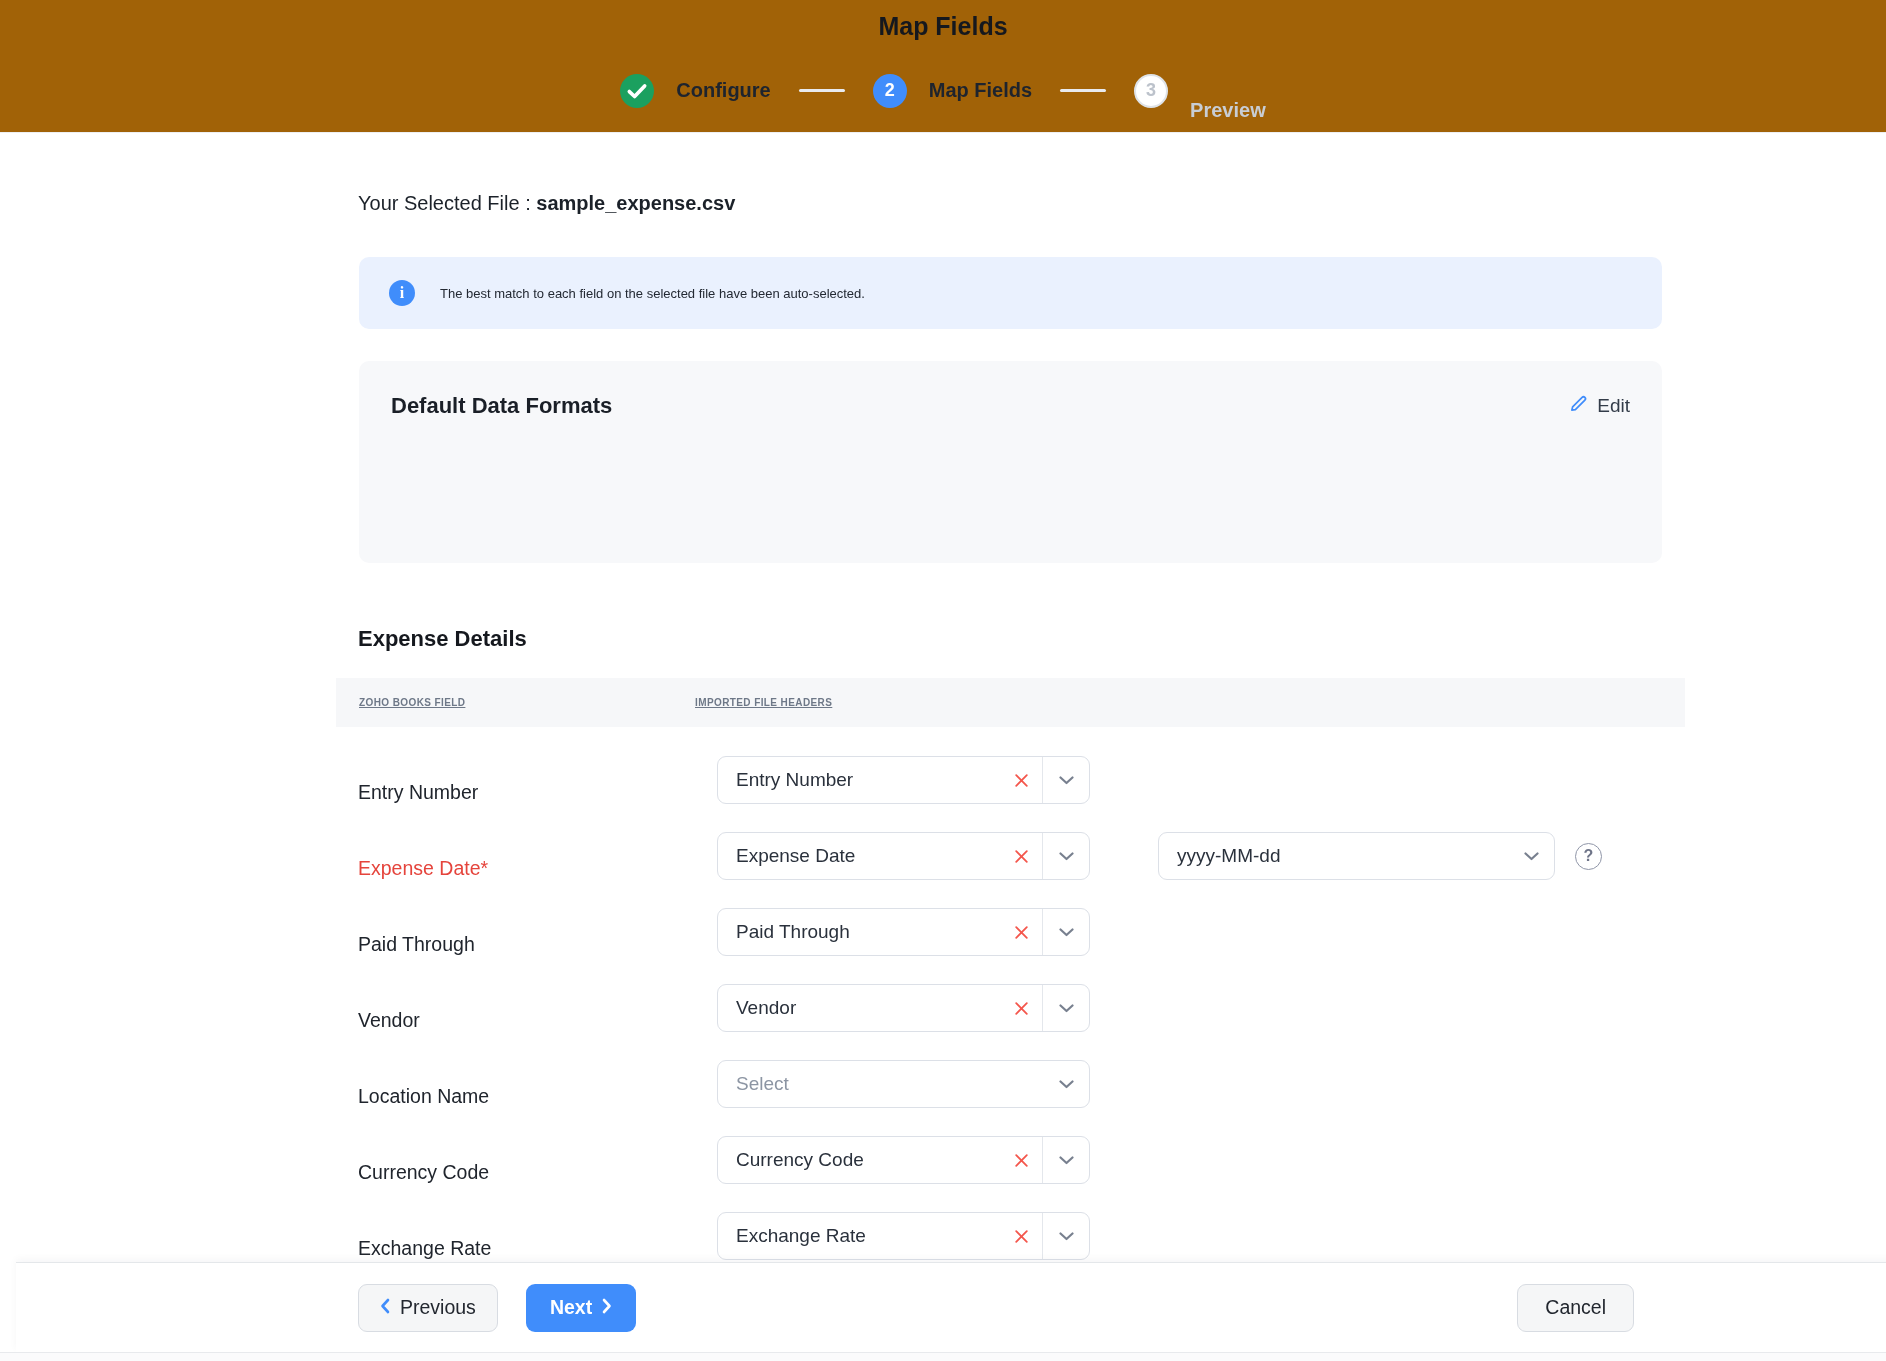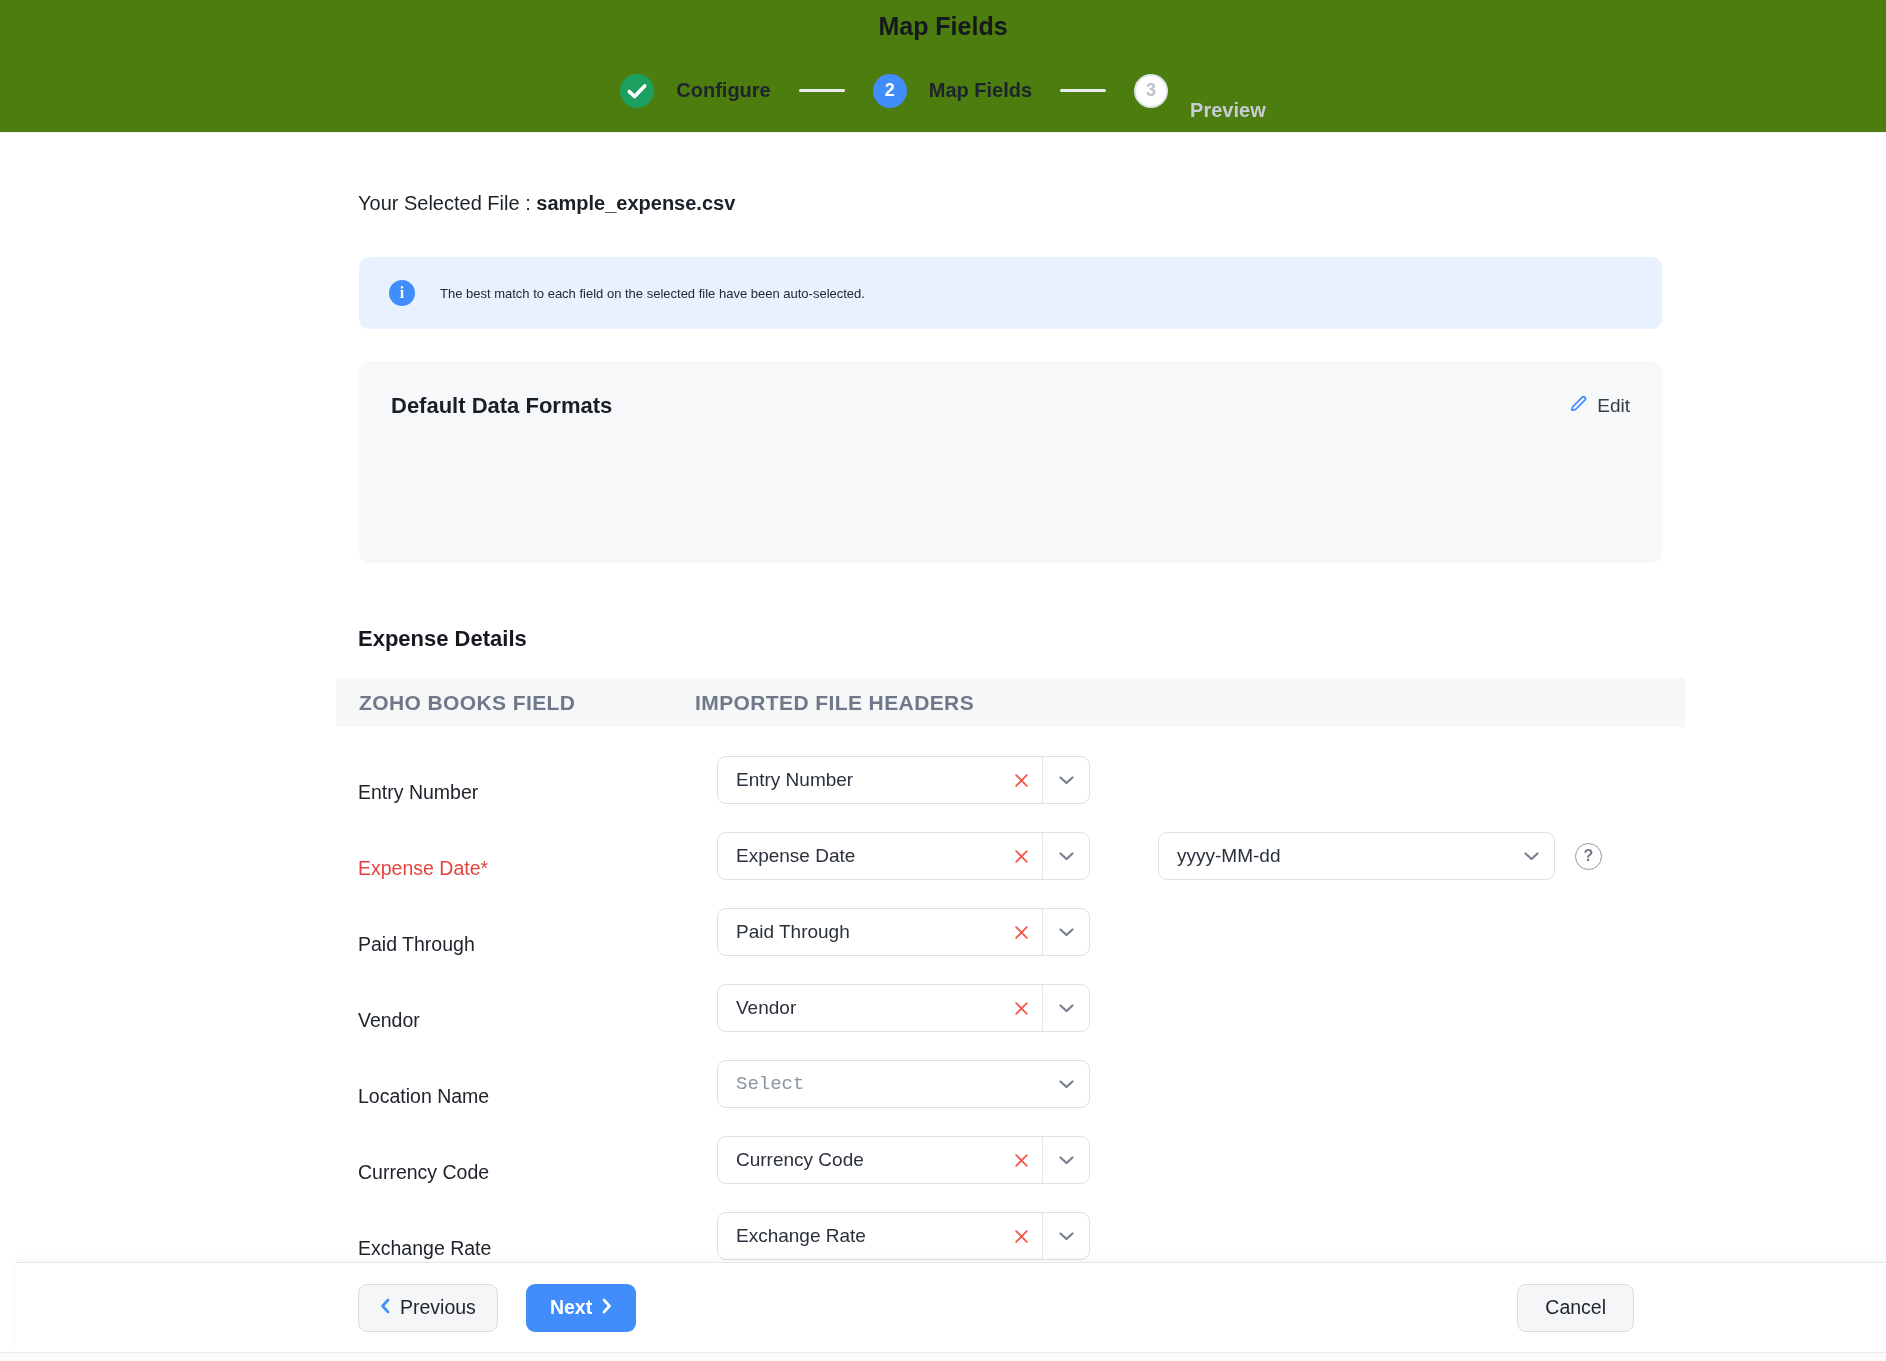--- a/index.html
+++ b/index.html
@@ -12,21 +12,21 @@
     --header-row-bg:#F6F7F9;
     --text-primary:#21262E;
     --text-secondary:#6E7888;
     --border:#E3E6EB;
   }
   *{box-sizing:border-box;}
   html,body{margin:0;padding:0;width:1886px;height:1361px;overflow:hidden;background:#fff;
     font-family:"Liberation Sans",sans-serif;color:var(--text-primary);}
 
   
-  .app-header{position:absolute;top:0;left:0;width:100%;height:133px;background:#4d7c0f;
+  .app-header{position:absolute;top:0;left:0;width:100%;height:133px;background:#a16207;
     border-bottom:1px solid #EDEFF2;}
   .page-title{text-align:center;padding-top:12px;font-size:25px;font-weight:700;color:#15181E;}
   .stepper{display:flex;justify-content:center;align-items:center;margin-top:18px;}
   .step{display:flex;align-items:center;gap:22px;}
   .step-circle{width:34px;height:34px;border-radius:50%;display:flex;align-items:center;
     justify-content:center;font-size:18px;font-weight:700;color:#fff;flex-shrink:0;}
   .step-current .step-circle{background:var(--accent-blue);}
   .step-upcoming .step-circle{background:#fff;border:2px solid #DFE3E8;color:#BCC2CB;}
   .step-label{font-size:20px;font-weight:700;color:#1E242E;}
   .step-upcoming .step-label{color:#C8CDD4;font-weight:600;margin-top:40px;}
@@ -50,32 +50,32 @@
   .card-title{font-size:22px;font-weight:700;color:#1A1F27;}
   .edit-link{display:flex;align-items:center;gap:9px;font-size:19px;color:#333C49;cursor:pointer;}
   .card-fields{display:flex;margin-top:39px;}
   .card-field:first-child{width:330px;}
   .field-label{font-size:18px;color:#646F80;}
   .field-value{margin-top:9px;font-size:19px;font-weight:700;color:#1D2530;}
 
   .section-title{margin:62px 0 0 22px;font-size:22px;font-weight:700;line-height:28px;color:#15181E;}
 
   .table-header{margin-top:25px;height:49px;background:var(--header-row-bg);display:flex;align-items:center;}
-  .th{font-size:21px;font-weight:700;color:var(--text-secondary);letter-spacing:.4px;}
+  .th{font-size:10px;font-weight:700;color:var(--text-secondary);letter-spacing:.4px;text-decoration:underline;}
   .th-col1{width:359px;padding-left:23px;flex-shrink:0;}
 
   .rows{margin-top:29px;display:flex;flex-direction:column;gap:28px;}
   .field-row{display:flex;align-items:flex-end;height:48px;gap:27px;}
   .row-label{margin-left:22px;width:332px;font-size:19.5px;color:#20252D;flex-shrink:0;}
   .row-label.required{color:var(--error-red);}
 
   .select-box{width:373px;height:48px;border:1px solid #DCE0E7;border-radius:9px;background:#fff;
     display:flex;align-items:center;padding-left:18px;cursor:pointer;flex-shrink:0;}
   .select-value{flex:1;font-size:19px;color:#2A313C;white-space:nowrap;overflow:hidden;}
-  .select-value.placeholder{color:#8C95A3;font-family:Liberation Mono, monospace;}
+  .select-value.placeholder{color:#8C95A3;}
   .clear-btn{width:42px;display:flex;align-items:center;justify-content:center;align-self:stretch;cursor:pointer;}
   .select-divider{width:1px;align-self:stretch;background:#E4E7EC;}
   .select-caret{width:46px;display:flex;align-items:center;justify-content:center;align-self:stretch;}
   .format-slot{margin-left:41px;display:flex;align-items:center;gap:20px;}
   .format-select{width:397px;}
   .help-icon{width:27px;height:27px;border-radius:50%;border:1.5px solid #9096A8;color:#6E7488;
     display:flex;align-items:center;justify-content:center;font-size:16px;font-weight:700;cursor:pointer;}
 
   
   .footer{position:absolute;top:1262px;left:16px;width:100%;height:90px;background:#fff;

